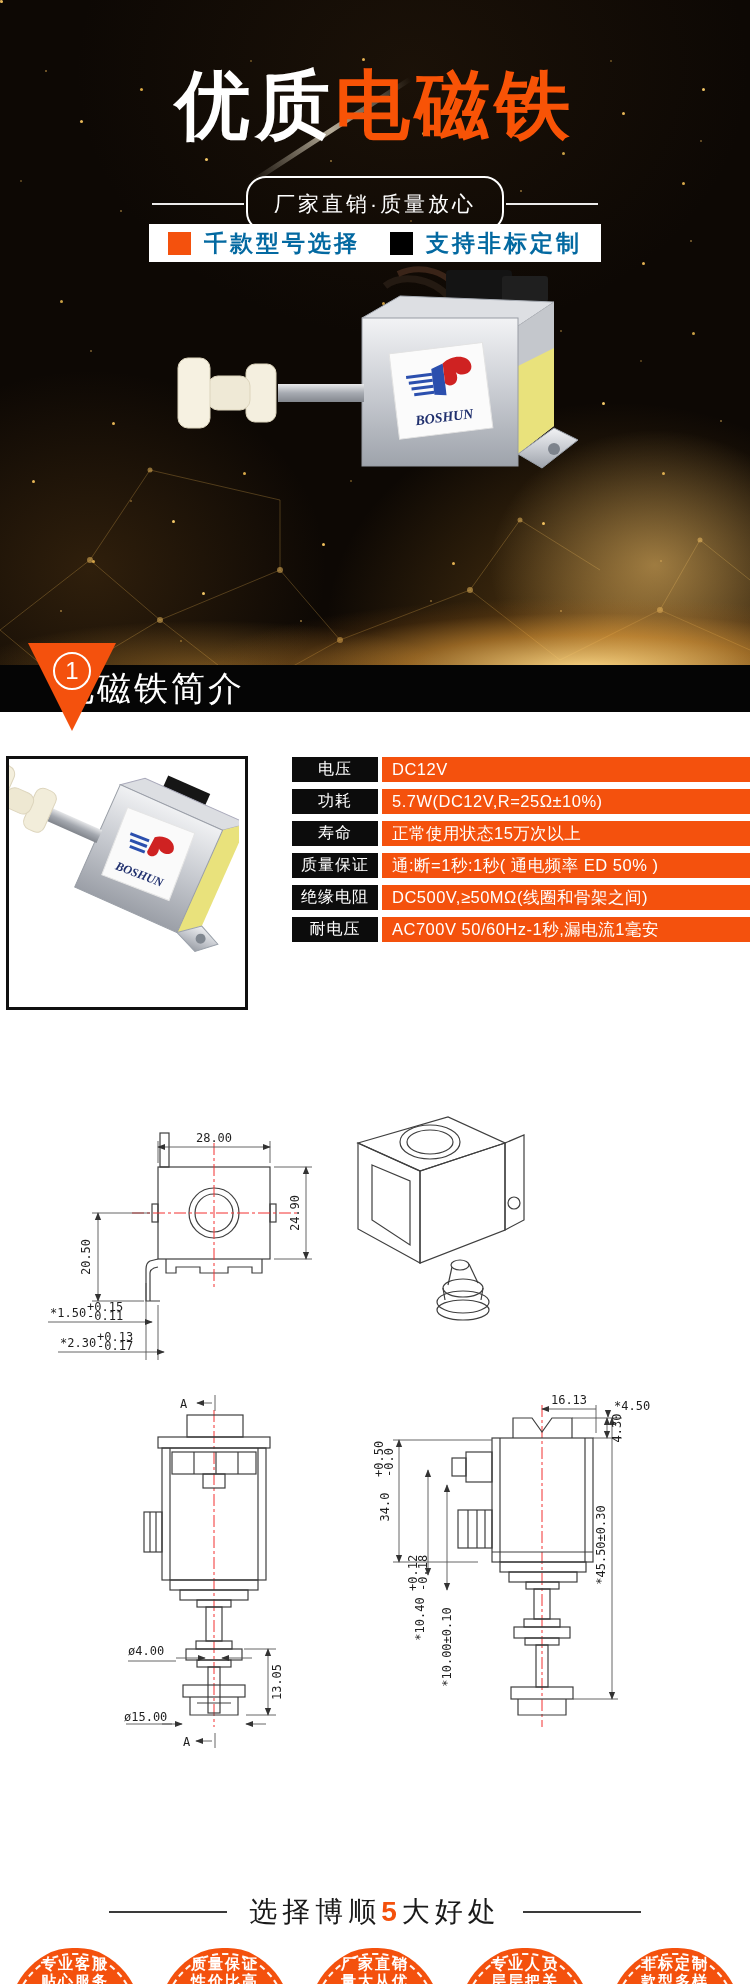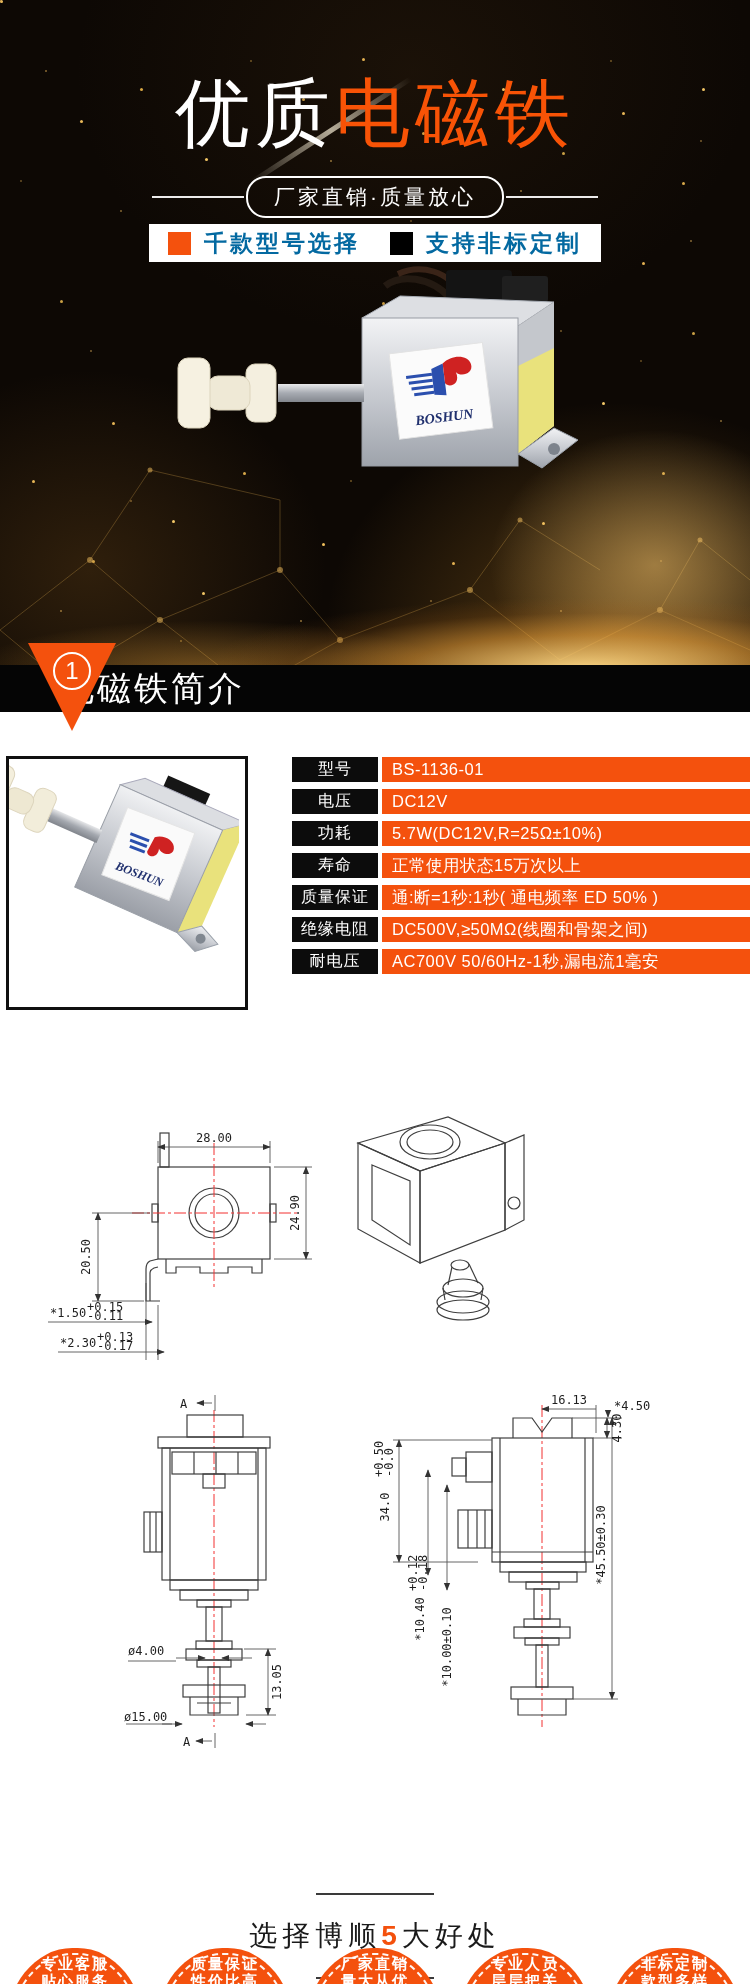--- a/index.html
+++ b/index.html
@@ -35,28 +35,28 @@
   .flare{position:absolute;left:236px;top:128px;width:190px;height:5px;border-radius:3px;
          background:linear-gradient(90deg,transparent,rgba(255,245,220,.85),transparent);
          transform:rotate(-33deg);opacity:.8;}
   .horizon{position:absolute;left:0;top:588px;width:750px;height:84px;
       background:
         radial-gradient(60% 100% at 78% 96%, rgba(255,218,135,.95) 0%, rgba(250,170,60,.5) 40%, rgba(160,95,25,.18) 66%, transparent 85%),
         radial-gradient(45% 85% at 28% 100%, rgba(235,165,60,.45), transparent 72%);}
   .glow2{position:absolute;right:-70px;top:430px;width:330px;height:270px;
       background:radial-gradient(closest-side, rgba(255,205,115,.5), transparent);}
 
-  .title{position:absolute;left:0;top:72px;width:750px;margin:0;text-align:center;
-         font-size:75px;font-weight:normal;letter-spacing:5px;line-height:1.1;}
+  .title{position:absolute;left:0;top:64px;width:750px;margin:0;text-align:center;
+         font-size:75px;font-weight:bold;letter-spacing:5px;line-height:1.1;}
   .tw{color:#ffffff;}
   .to{color:var(--orange_bright,#f85306);}
 
   .sub-row{position:absolute;left:0;top:176px;width:750px;display:flex;align-items:center;justify-content:center;}
   .hline{width:92px;height:2px;background:rgba(255,255,255,.92);}
-  .pill{border:2px solid #ffffff;border-radius:20px;padding:5px 26px;margin:0 2px;
+  .pill{border:2px solid #ffffff;border-radius:20px;padding:12px 26px;margin:0 2px;
         color:#ffffff;font-size:21px;letter-spacing:3px;white-space:nowrap;}
 
   .feature-bar{position:absolute;left:149px;top:224px;width:452px;height:38px;background:#ffffff;
         display:flex;align-items:center;justify-content:center;
         font-size:23px;color:#0369a1;font-weight:bold;letter-spacing:3px;}
   .sq{width:23px;height:23px;display:inline-block;margin-right:13px;}
   .sq-orange{background:var(--orange,#f4510d);}
   .sq-black{background:#000;margin-left:30px;}
 
   .hero-product{position:absolute;left:150px;top:256px;}
@@ -84,21 +84,21 @@
         display:flex;align-items:center;padding-left:10px;letter-spacing:.5px;white-space:nowrap;}
 
   
   .drawings{position:absolute;left:0;top:1015px;}
   .drawings .body{stroke:#3f3f3f;stroke-width:1.2;fill:none;}
   .drawings .dim{stroke:#555;stroke-width:.9;fill:none;}
   .drawings .cl{stroke:var(--red_centerline,#f23030);stroke-width:1;stroke-dasharray:12 3 3 3;fill:none;}
   .drawings text{fill:#1f1f1f;font-family:"DejaVu Sans Mono",monospace;font-size:12px;}
 
   
-  .ben-head{position:absolute;left:0;top:1893px;width:750px;display:flex;align-items:center;justify-content:center;gap:22px;flex-direction:column;}
+  .ben-head{position:absolute;left:0;top:1893px;width:750px;display:flex;align-items:center;justify-content:center;gap:22px;}
   .bline{width:118px;height:2px;background:#3a3a3a;}
   .ben-text{font-size:28px;color:#1a1a1a;letter-spacing:5px;white-space:nowrap;}
   .ben-text .num{color:var(--orange,#f4510d);font-weight:bold;}
   .seals{position:absolute;left:5px;top:1948px;width:740px;display:flex;justify-content:space-between;}
   .seal{position:relative;width:140px;height:120px;background:var(--orange,#f4510d);
         border-radius:48% 48% 0 0 / 70% 70% 0 0;}
   .seal-inner{position:absolute;inset:5px;border:2px dashed rgba(255,255,255,.95);
         border-radius:48% 48% 0 0 / 70% 70% 0 0;}
   .seal-text{position:absolute;left:0;top:7px;width:100%;text-align:center;color:#fff;
         font-size:15px;font-weight:bold;letter-spacing:2px;line-height:1.15;}
@@ -239,24 +239,20 @@
         <rect x="-106" y="-7" width="56" height="14" fill="url(#shaft2)"></rect>
         <rect x="-126" y="-22" width="22" height="44" rx="8" fill="#f2edda" stroke="#ddd5bd"></rect>
         <rect x="-152" y="-11" width="28" height="22" rx="8" fill="#eee8d2" stroke="#ddd5bd"></rect>
         <rect x="-178" y="-28" width="26" height="56" rx="9" fill="#f4efdd" stroke="#ddd5bd"></rect>
       </g>
     </svg>
   </div>
 
   <div class="spec-table">
     <div class="spec-row">
-      <div class="spec-label">型号</div>
-      <div class="spec-value">BS-1136-01</div>
-    </div>
-    <div class="spec-row">
       <div class="spec-label">电压</div>
       <div class="spec-value">DC12V</div>
     </div>
     <div class="spec-row">
       <div class="spec-label">功耗</div>
       <div class="spec-value">5.7W(DC12V,R=25Ω±10%)</div>
     </div>
     <div class="spec-row">
       <div class="spec-label">寿命</div>
       <div class="spec-value">正常使用状态15万次以上</div>

